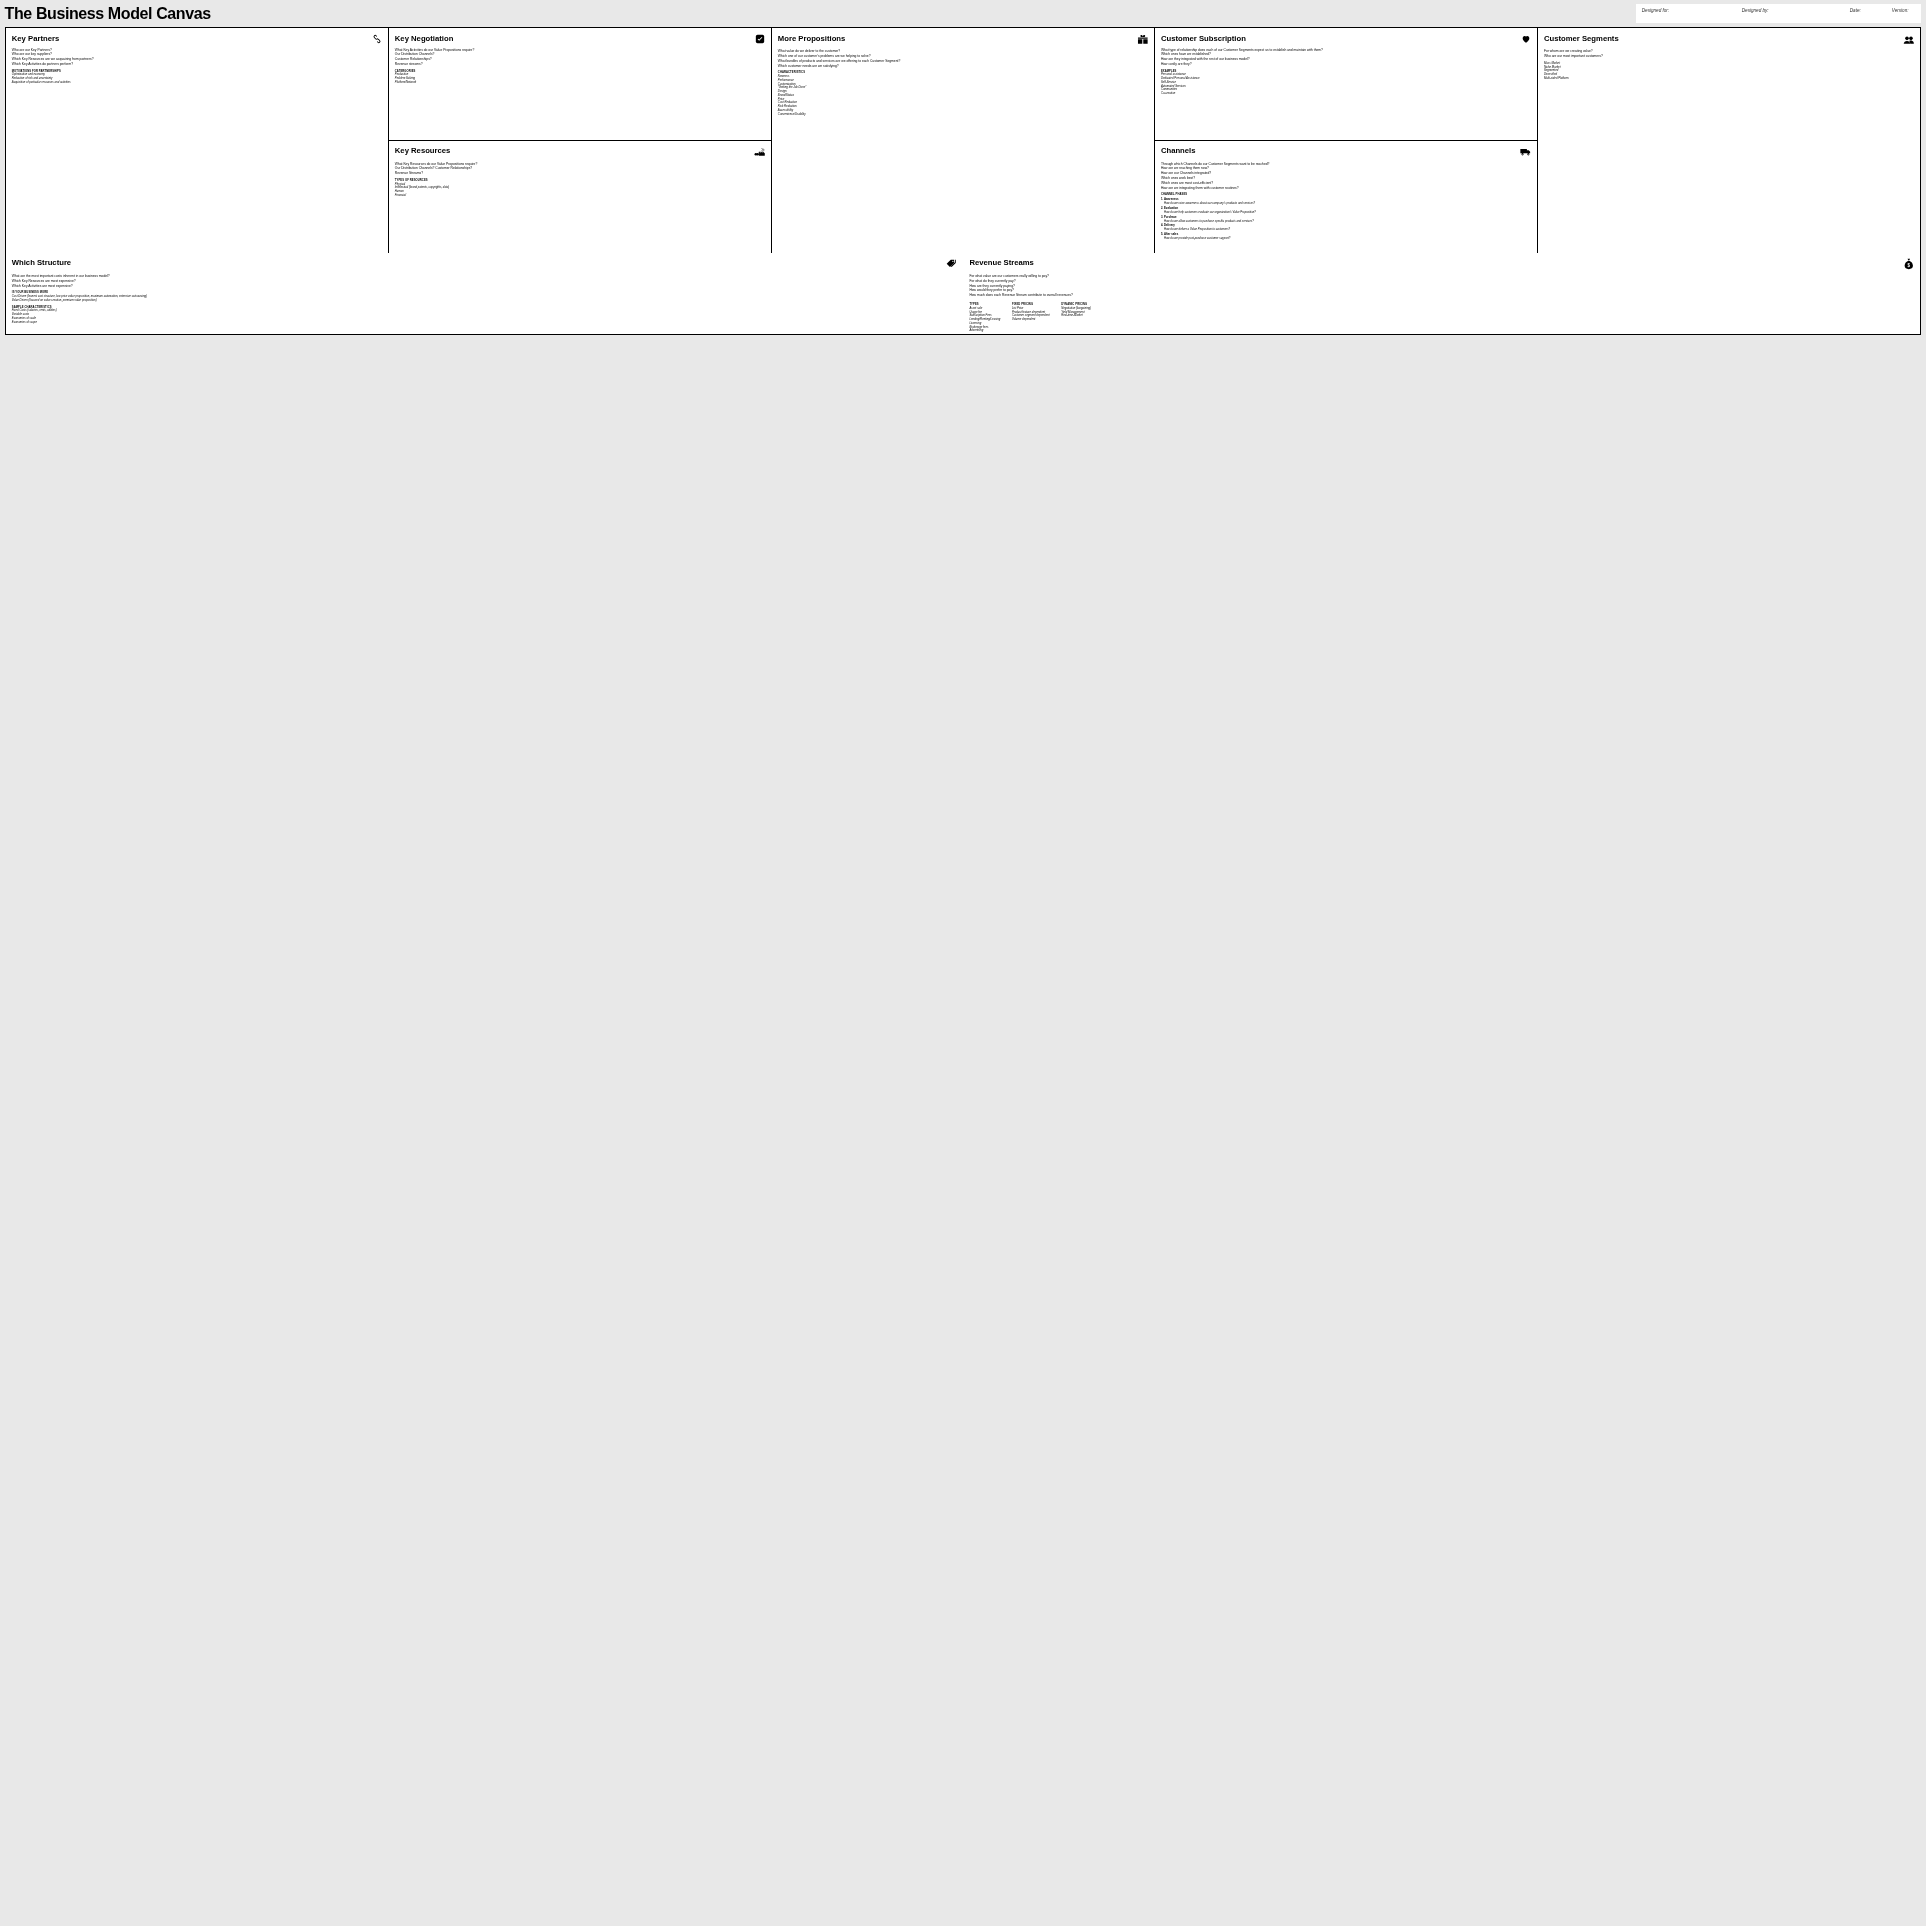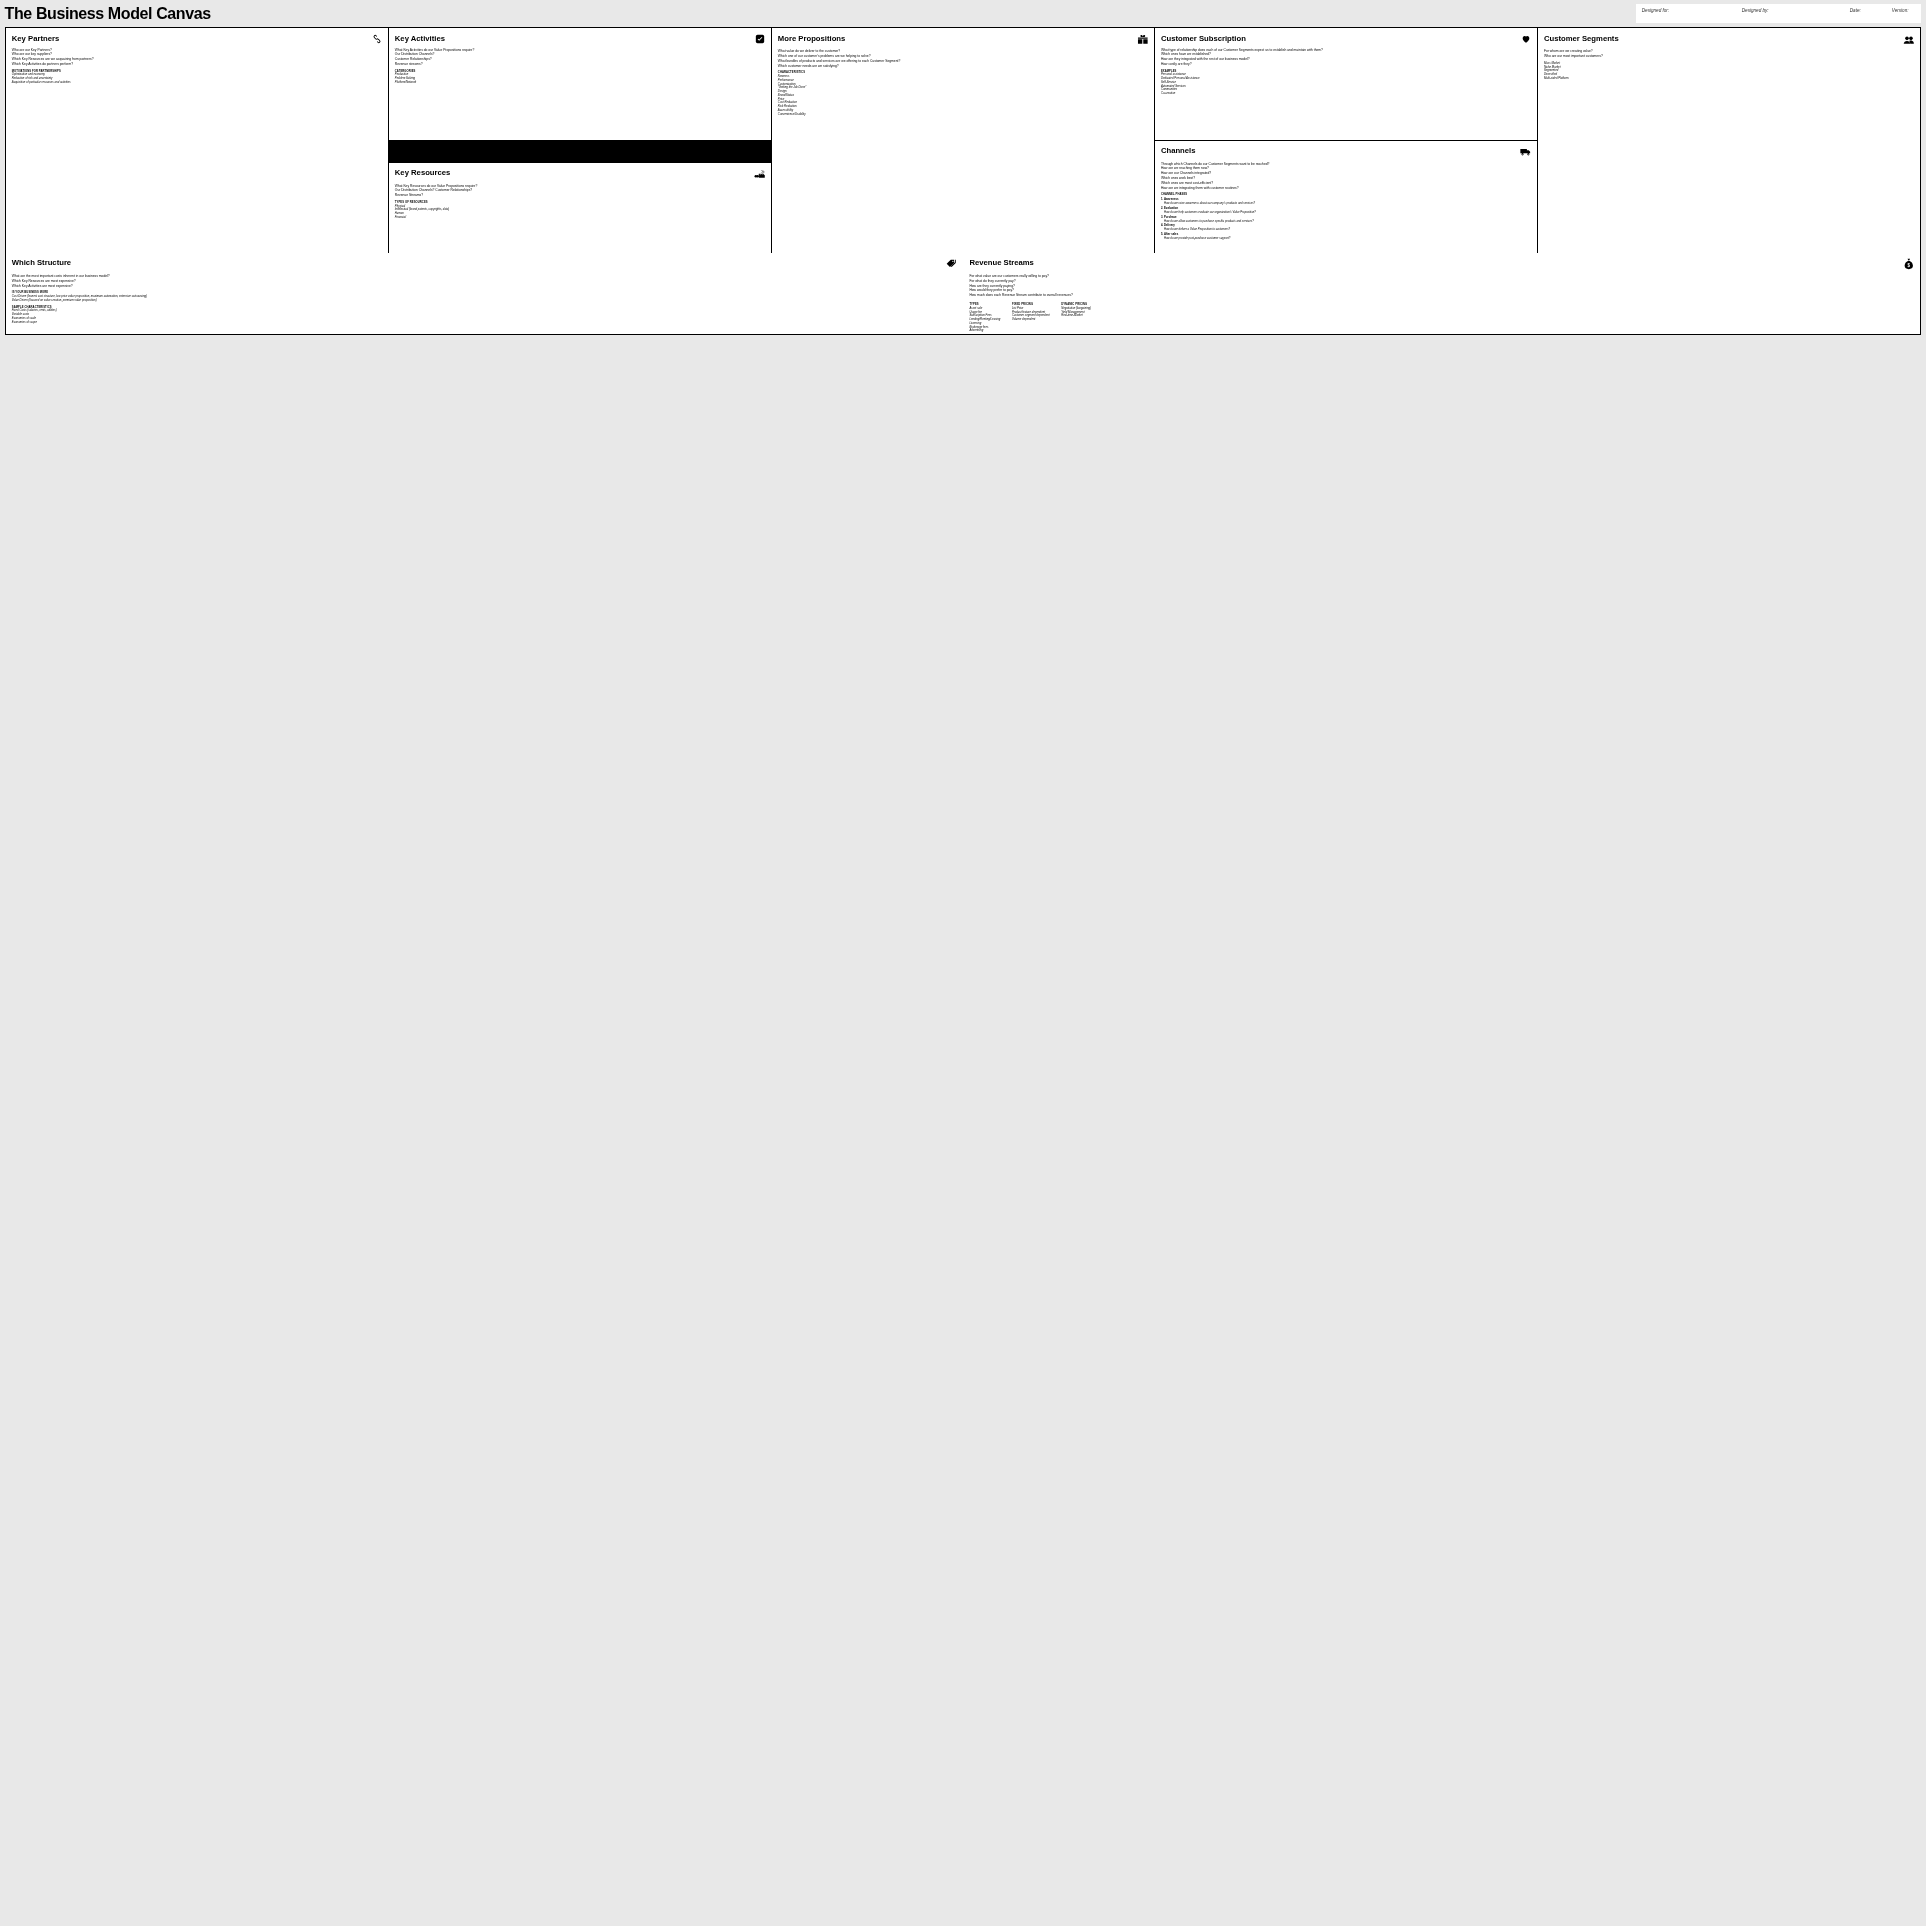--- a/index.html
+++ b/index.html
@@ -39,21 +39,21 @@
     gap: 0.4px;
   }
   .block {
     background: #fff;
     padding: 5.4px 6.2px 4.6px 6.2px;
     position: relative;
     overflow: hidden;
   }
   .kp { grid-column: 1 / 3;  grid-row: 1 / 3; }
   .ka { grid-column: 3 / 5;  grid-row: 1 / 2; }
-  .kr { grid-column: 3 / 5;  grid-row: 2 / 3; margin-top: 22px; }
+  .kr { grid-column: 3 / 5;  grid-row: 2 / 3; }
   .vp { grid-column: 5 / 7;  grid-row: 1 / 3; }
   .cr { grid-column: 7 / 9;  grid-row: 1 / 2; }
   .ch { grid-column: 7 / 9;  grid-row: 2 / 3; }
   .cs { grid-column: 9 / 11; grid-row: 1 / 3; }
   .cost { grid-column: 1 / 6;  grid-row: 3 / 4; }
   .rev  { grid-column: 6 / 11; grid-row: 3 / 4; }
 
   .block-head { display: flex; justify-content: space-between; align-items: flex-start; margin-bottom: 3.9px; }
   .block-title { font-size: 7.7px; font-weight: 600; }
   .icon { width: 10px; height: 10px; flex-shrink: 0; }
@@ -102,21 +102,21 @@
     <div class="subhead">Motivations for Partnerships</div>
     <div>
       <div class="hint">Optimization and economy</div>
       <div class="hint">Reduction of risk and uncertainty</div>
       <div class="hint">Acquisition of particular resources and activities</div>
     </div>
   </div>
 
   <div class="block ka">
     <div class="block-head">
-      <div class="block-title">Key Activities</div>
+      <div class="block-title">Key Negotiation</div>
       <svg class="icon" viewBox="0 0 24 24" fill="#000">
           <rect x="2" y="2" width="20" height="20" rx="4"></rect>
           <path fill="#fff" d="M10 16.2 6.3 12.5l1.4-1.4 2.3 2.3 6.3-6.3 1.4 1.4z"></path>
         </svg>
     </div>
     <div>
       <div class="q">What Key Activities do our Value Propositions require?</div>
       <div class="q">Our Distribution Channels?</div>
       <div class="q">Customer Relationships?</div>
       <div class="q">Revenue streams?</div>

